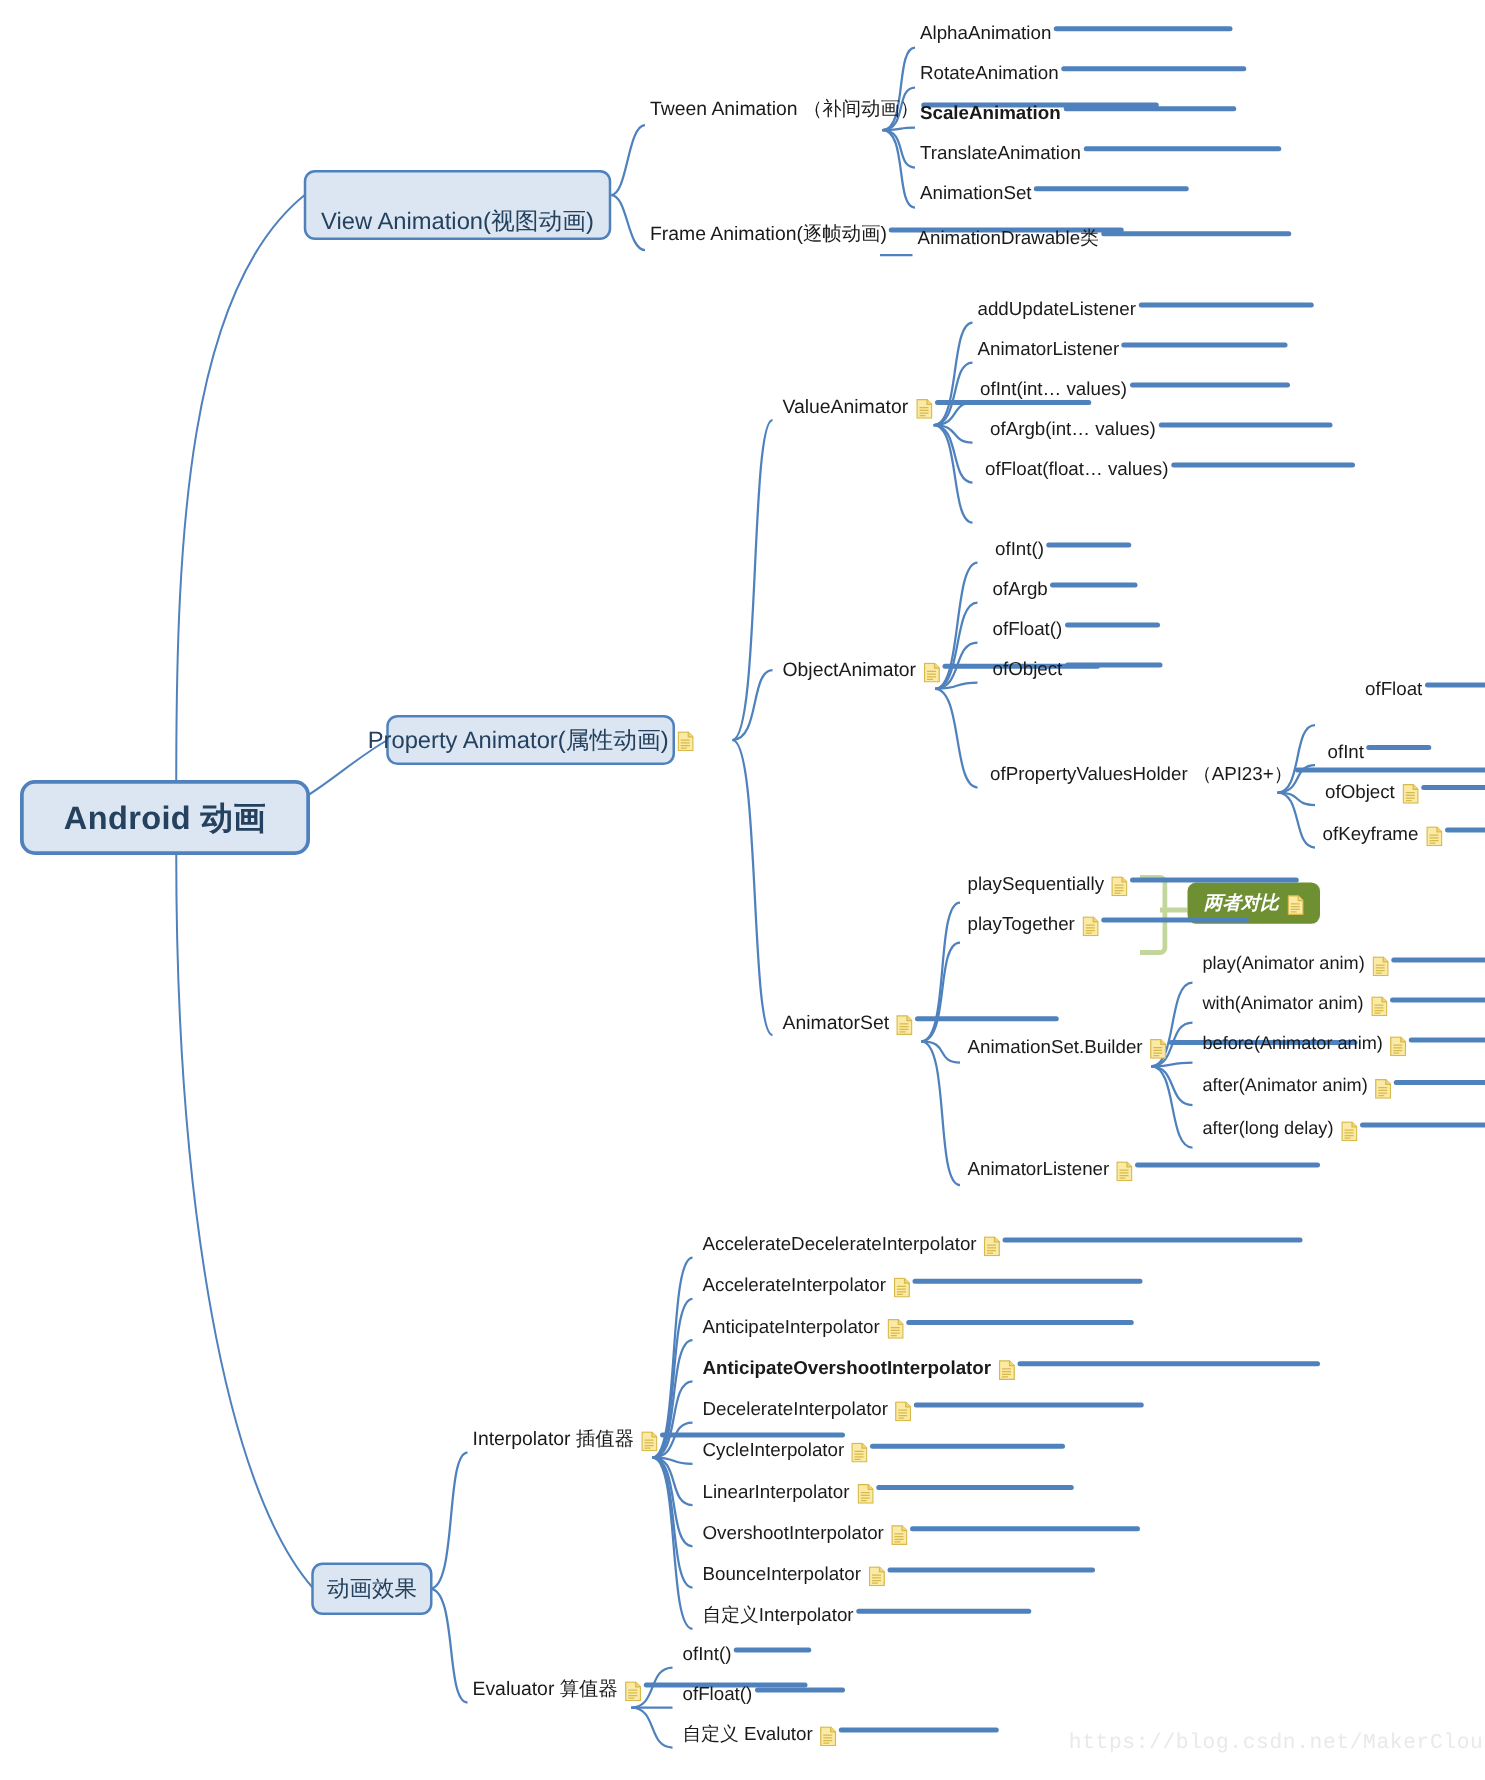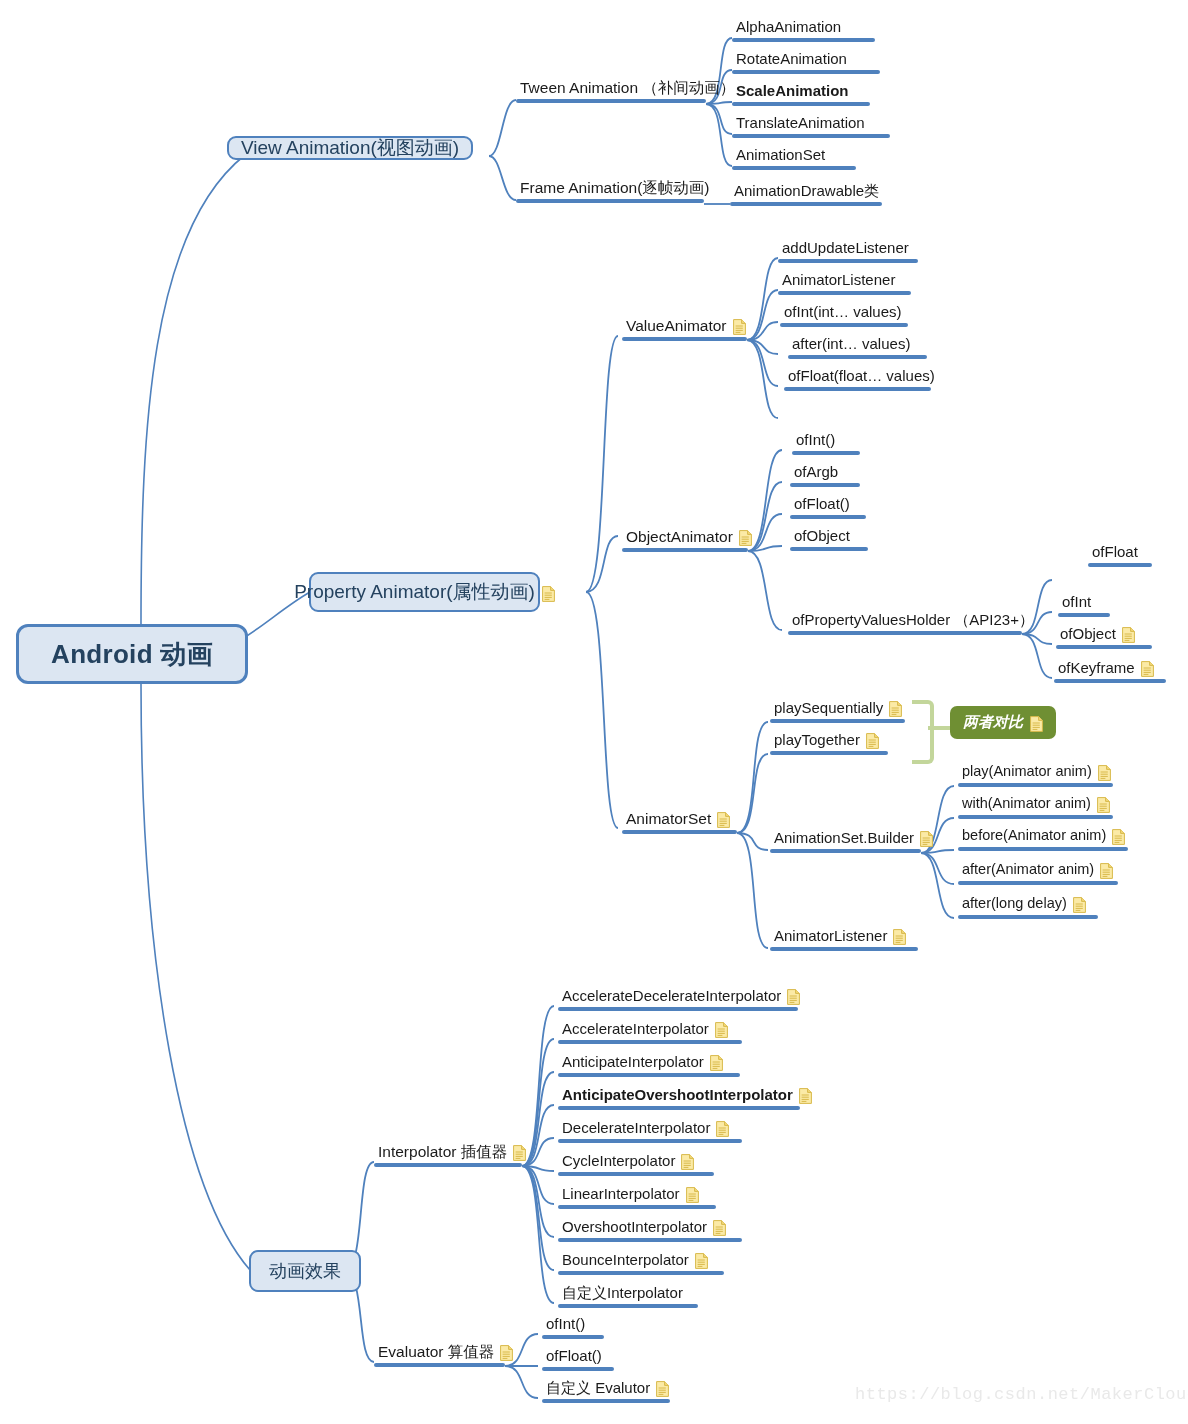--- a/index.html
+++ b/index.html
@@ -26,21 +26,21 @@
   .boxnode.root{
     border-width:3px;border-radius:12px;
     font-size:26px;font-weight:600;letter-spacing:.3px;
   }
   .boxnode.lvl1{font-size:19px;}
   .boxnode.small{font-size:18px;}
 
   
   .linenode{
     position:absolute;
-    display:flex;flex-direction:column;
+    display:flex;flex-direction:row;
     align-items:flex-start;
     box-sizing:border-box;
   }
   .linenode .lbl{
     display:flex;align-items:center;gap:6px;
     white-space:nowrap;
     line-height:1.05;
     padding:0 2px 1px 4px;
     color:#1a1a1a;
   }
@@ -176,39 +176,39 @@
             <line x1="2.6" y1="11.4" x2="9.8" y2="11.4"></line>
             <line x1="2.6" y1="13.4" x2="7.4" y2="13.4"></line>
           </g>
         </svg></span>
   </div>
 
   <div class="boxnode root" style="left:16px;top:624px;width:232px;height:60px;">
     <span>Android 动画</span>
   </div>
 
-  <div class="boxnode lvl1" style="left:227px;top:136px;width:246px;height:24px;">
+  <div class="boxnode lvl1" style="left:243px;top:136px;width:246px;height:56px;align-items:flex-end;">
     <span>View Animation(视图动画)</span>
   </div>
 
   <div class="boxnode lvl1" style="left:309px;top:572px;width:231px;height:40px;">
     <span>Property Animator(属性动画)</span>
     <span class="note"><svg viewBox="0 0 13 16" width="13" height="16" xmlns="http://www.w3.org/2000/svg">
           <path d="M0.6 0.6 H8.6 L12.4 4.4 V15.4 H0.6 Z" fill="#fbeaa6" stroke="#d8b94a" stroke-width="1"></path>
           <path d="M8.6 0.6 V4.4 H12.4" fill="#f2d87a" stroke="#d8b94a" stroke-width="1"></path>
           <g stroke="#d8b94a" stroke-width="1">
             <line x1="2.6" y1="7" x2="9.8" y2="7"></line>
             <line x1="2.6" y1="9.2" x2="9.8" y2="9.2"></line>
             <line x1="2.6" y1="11.4" x2="9.8" y2="11.4"></line>
             <line x1="2.6" y1="13.4" x2="7.4" y2="13.4"></line>
           </g>
         </svg></span>
   </div>
 
-  <div class="boxnode small" style="left:249px;top:1250px;width:112px;height:42px;text-align:right;">
+  <div class="boxnode small" style="left:249px;top:1250px;width:97px;height:42px;text-align:right;">
     <span>动画效果</span>
   </div>
 
   <div class="linenode l2" style="left:516px;top:80px;">
     <span class="lbl">
         <span>Tween Animation （补间动画）</span>
       </span>
     <span class="bar" style="width:190px;"></span>
   </div>
   <div class="linenode l2" style="left:516px;top:180px;">
@@ -317,21 +317,21 @@
     <span class="bar" style="width:133px;"></span>
   </div>
   <div class="linenode l3" style="left:780px;top:304px;">
     <span class="lbl">
         <span>ofInt(int… values)</span>
       </span>
     <span class="bar" style="width:128px;"></span>
   </div>
   <div class="linenode l3" style="left:788px;top:336px;">
     <span class="lbl">
-        <span>after(int… values)</span>
+        <span>ofArgb(int… values)</span>
       </span>
     <span class="bar" style="width:139px;"></span>
   </div>
   <div class="linenode l3" style="left:784px;top:368px;">
     <span class="lbl">
         <span>ofFloat(float… values)</span>
       </span>
     <span class="bar" style="width:147px;"></span>
   </div>
 

